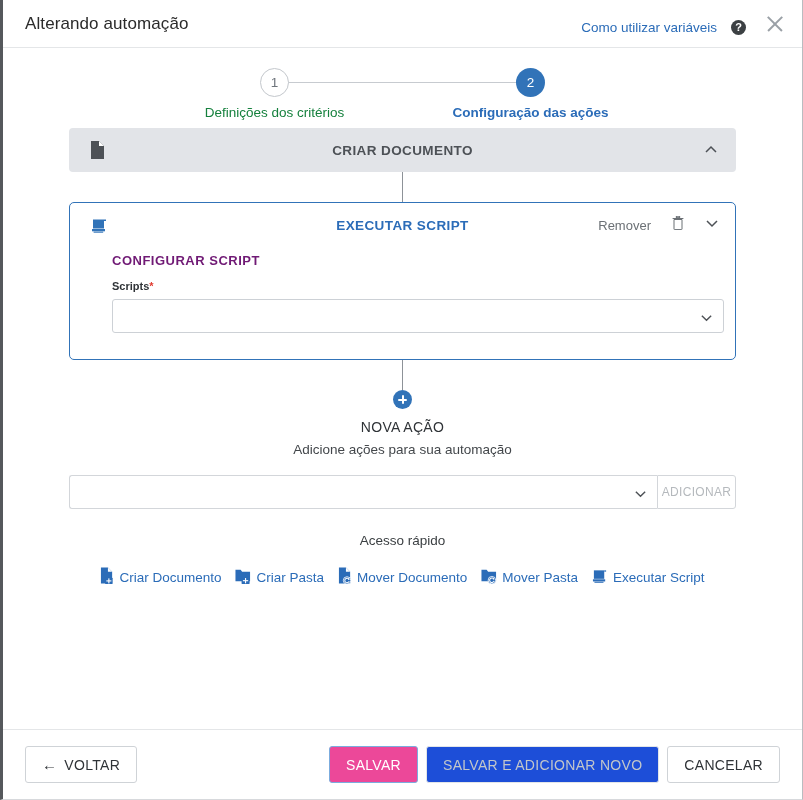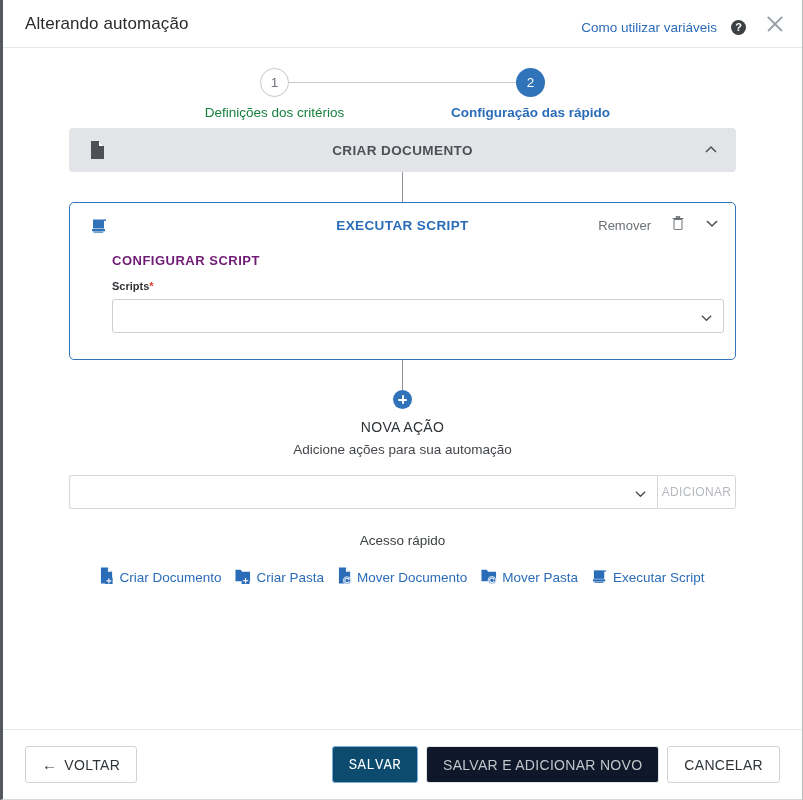--- a/index.html
+++ b/index.html
@@ -350,29 +350,28 @@
     cursor: pointer;
     letter-spacing: .3px;
     padding: 0 16px;
   }
   .btn-outline {
     border: 1px solid #cfd3d7;
     background: #ffffff;
     color: #2f3337;
   }
   .btn-primary {
-    background: #0c4a6e;
+    background: #ec4899;
     color: #ffffff;
     border: 1px solid #7bacde;
     min-width: 84px;
-    font-family: Liberation Mono, monospace;
   }
   .btn-disabled {
     border: 1px solid #e2e5e8;
-    background: #0f172a;
+    background: #1d4ed8;
     color: #c2c6ca;
     cursor: default;
   }
   .footer-right {
     margin-left: auto;
     display: flex;
     gap: 8px;
     align-items: center;
   }
   .back-arrow { margin-right: 7px; font-size: 15px; line-height: 1; }
@@ -396,21 +395,21 @@
     <div class="stepper">
       <div class="step-track"></div>
 
       <div class="step s1">
         <div class="step-circle inactive">1</div>
         <div class="step-label">Definições dos critérios</div>
       </div>
 
       <div class="step s2">
         <div class="step-circle active">2</div>
-        <div class="step-label active">Configuração das rápido</div>
+        <div class="step-label active">Configuração das ações</div>
       </div>
     </div>
 
     <div class="content-area">
 
       <div class="action-bar">
         <span class="icon-slot">
           <svg width="16" height="19" viewBox="0 0 16 19">
             <path d="M1 0 h8 l5 5 v13 H1 Z" fill="#4d5156"></path>
             <path d="M9 0 l5 5 h-5 Z" fill="#ffffff"></path>

